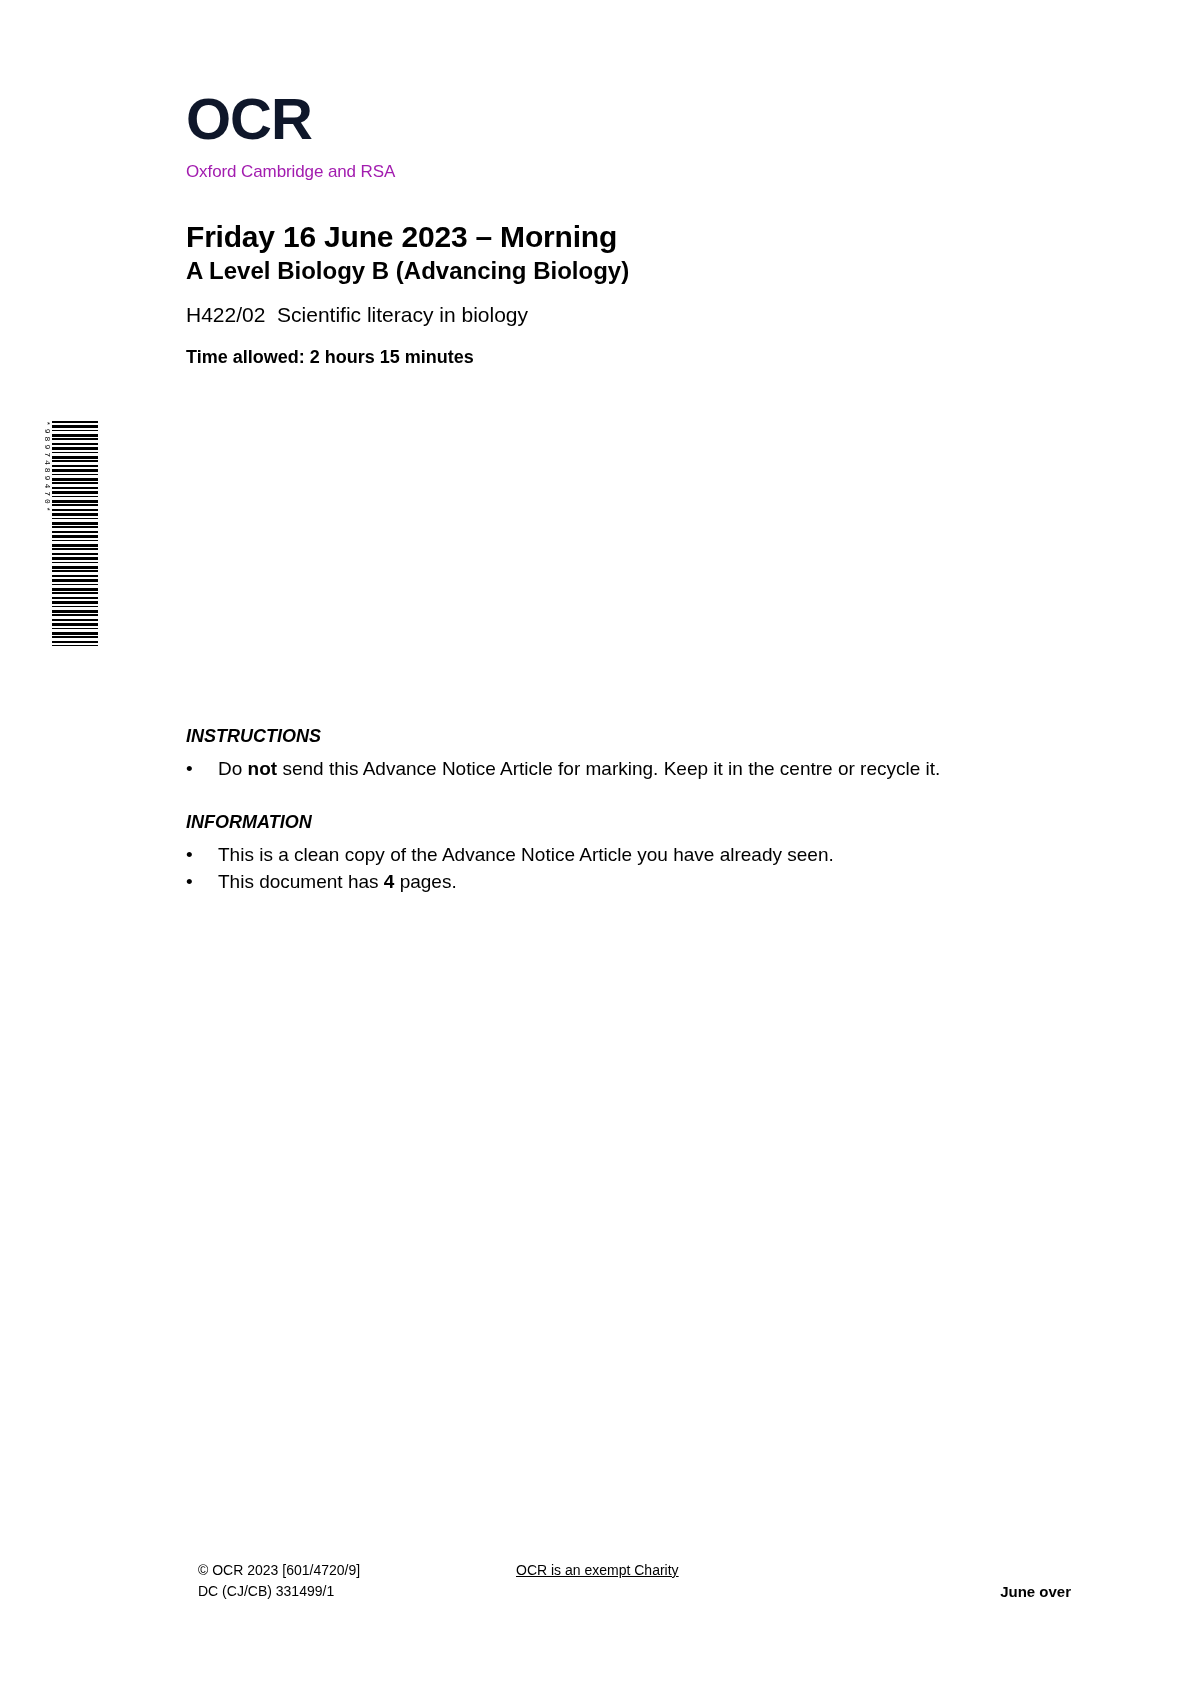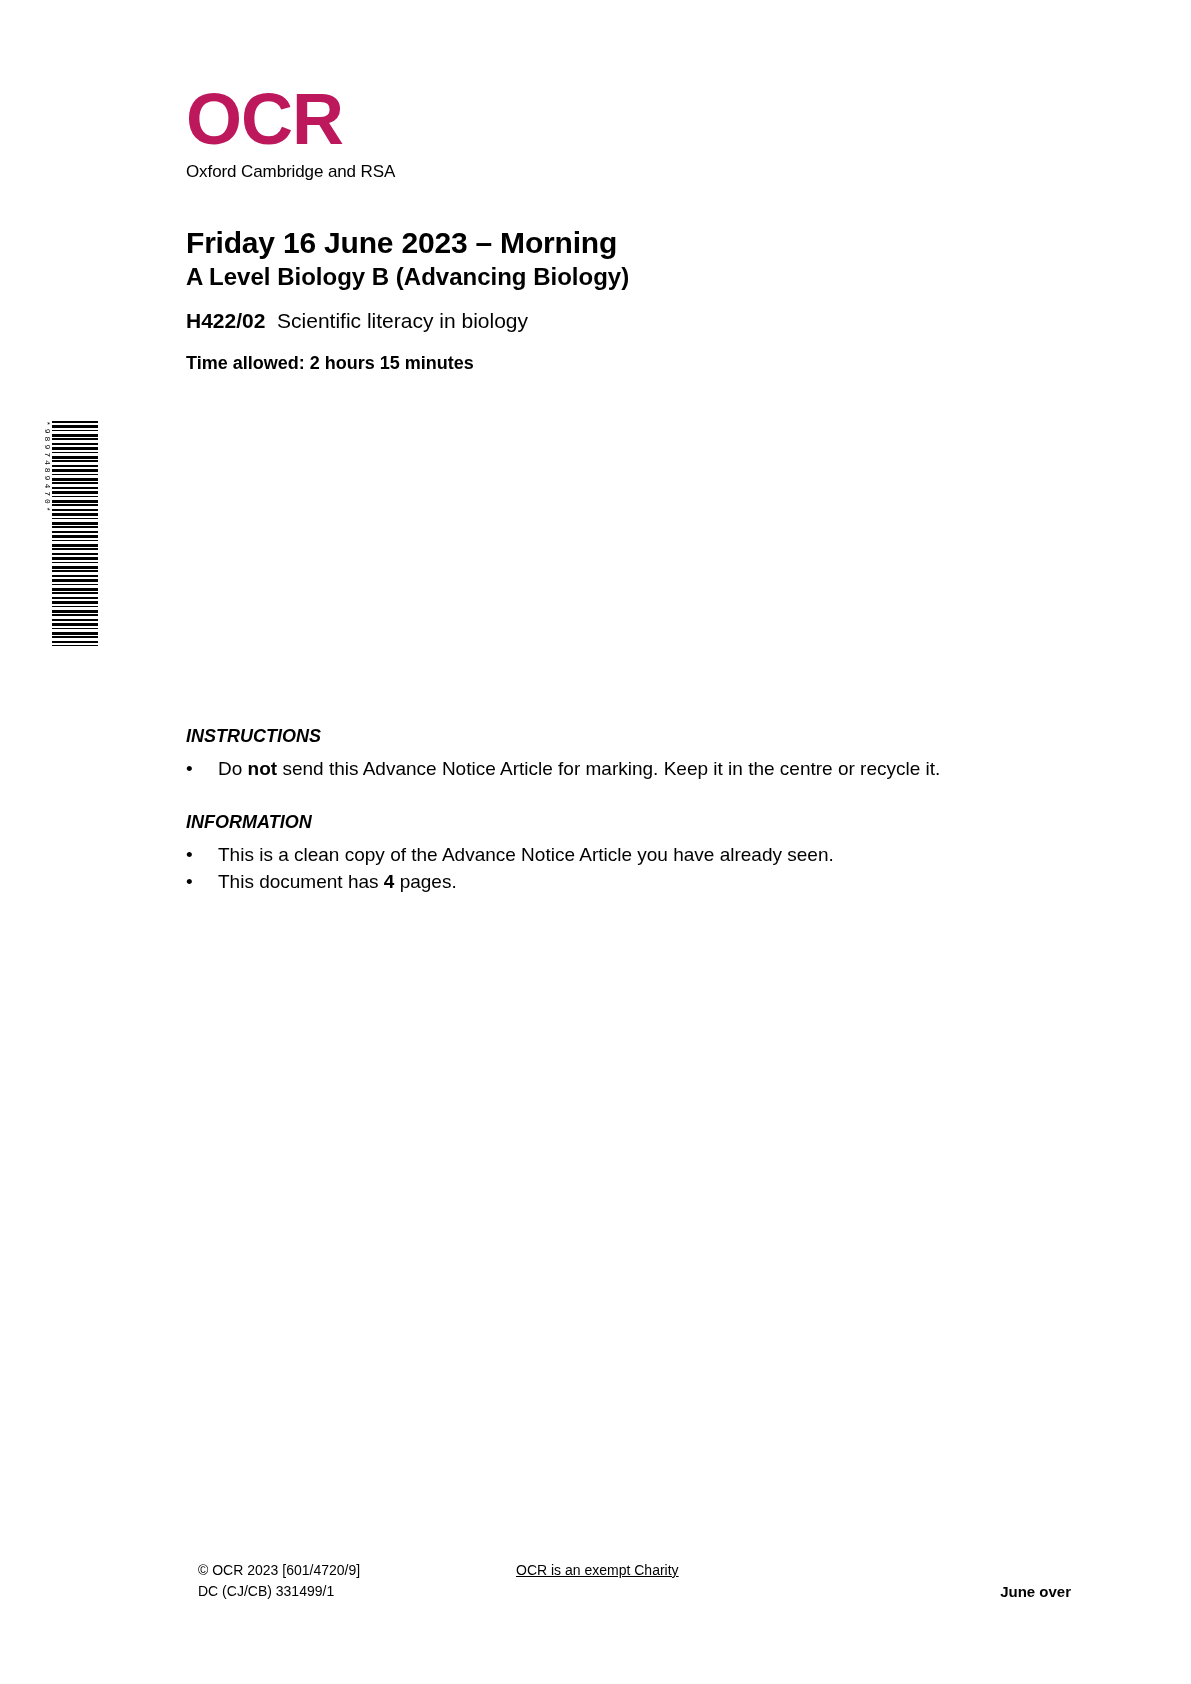--- a/index.html
+++ b/index.html
@@ -24,60 +24,59 @@
   
   .logo-block {
     position: absolute;
     left: 186px;
     top: 82px;
     width: 260px;
   }
   .logo-ocr {
     font-family: "Liberation Sans", sans-serif;
     font-weight: bold;
-    font-size: 72px;
+    font-size: 58px;
     line-height: 74px;
     letter-spacing: -1px;
-    color: #be185d;
+    color: #0f172a;
   }
   .logo-sub {
     margin-top: 6px;
     font-size: 17px;
     line-height: 20px;
-    color: #000000;
+    color: #a21caf;
     letter-spacing: -0.1px;
   }
 
   
   .title-area {
     position: absolute;
     left: 186px;
     top: 218px;
     width: 860px;
   }
   .exam-date {
     font-size: 30px;
     font-weight: bold;
     line-height: 38px;
     letter-spacing: -0.2px;
-    margin-top: 6px;
   }
   .exam-qual {
     margin-top: 0;
     font-size: 24px;
     font-weight: bold;
     line-height: 30px;
   }
   .exam-code {
     margin-top: 16px;
     font-size: 21px;
     line-height: 26px;
   }
   .exam-code b {
-    font-weight: bold;
+    font-weight: normal;
   }
   .exam-code span.paper-name {
     font-weight: normal;
   }
   .exam-docname {
     margin-top: 16px;
     font-size: 22px;
     line-height: 28px;
   }
   .exam-time {

